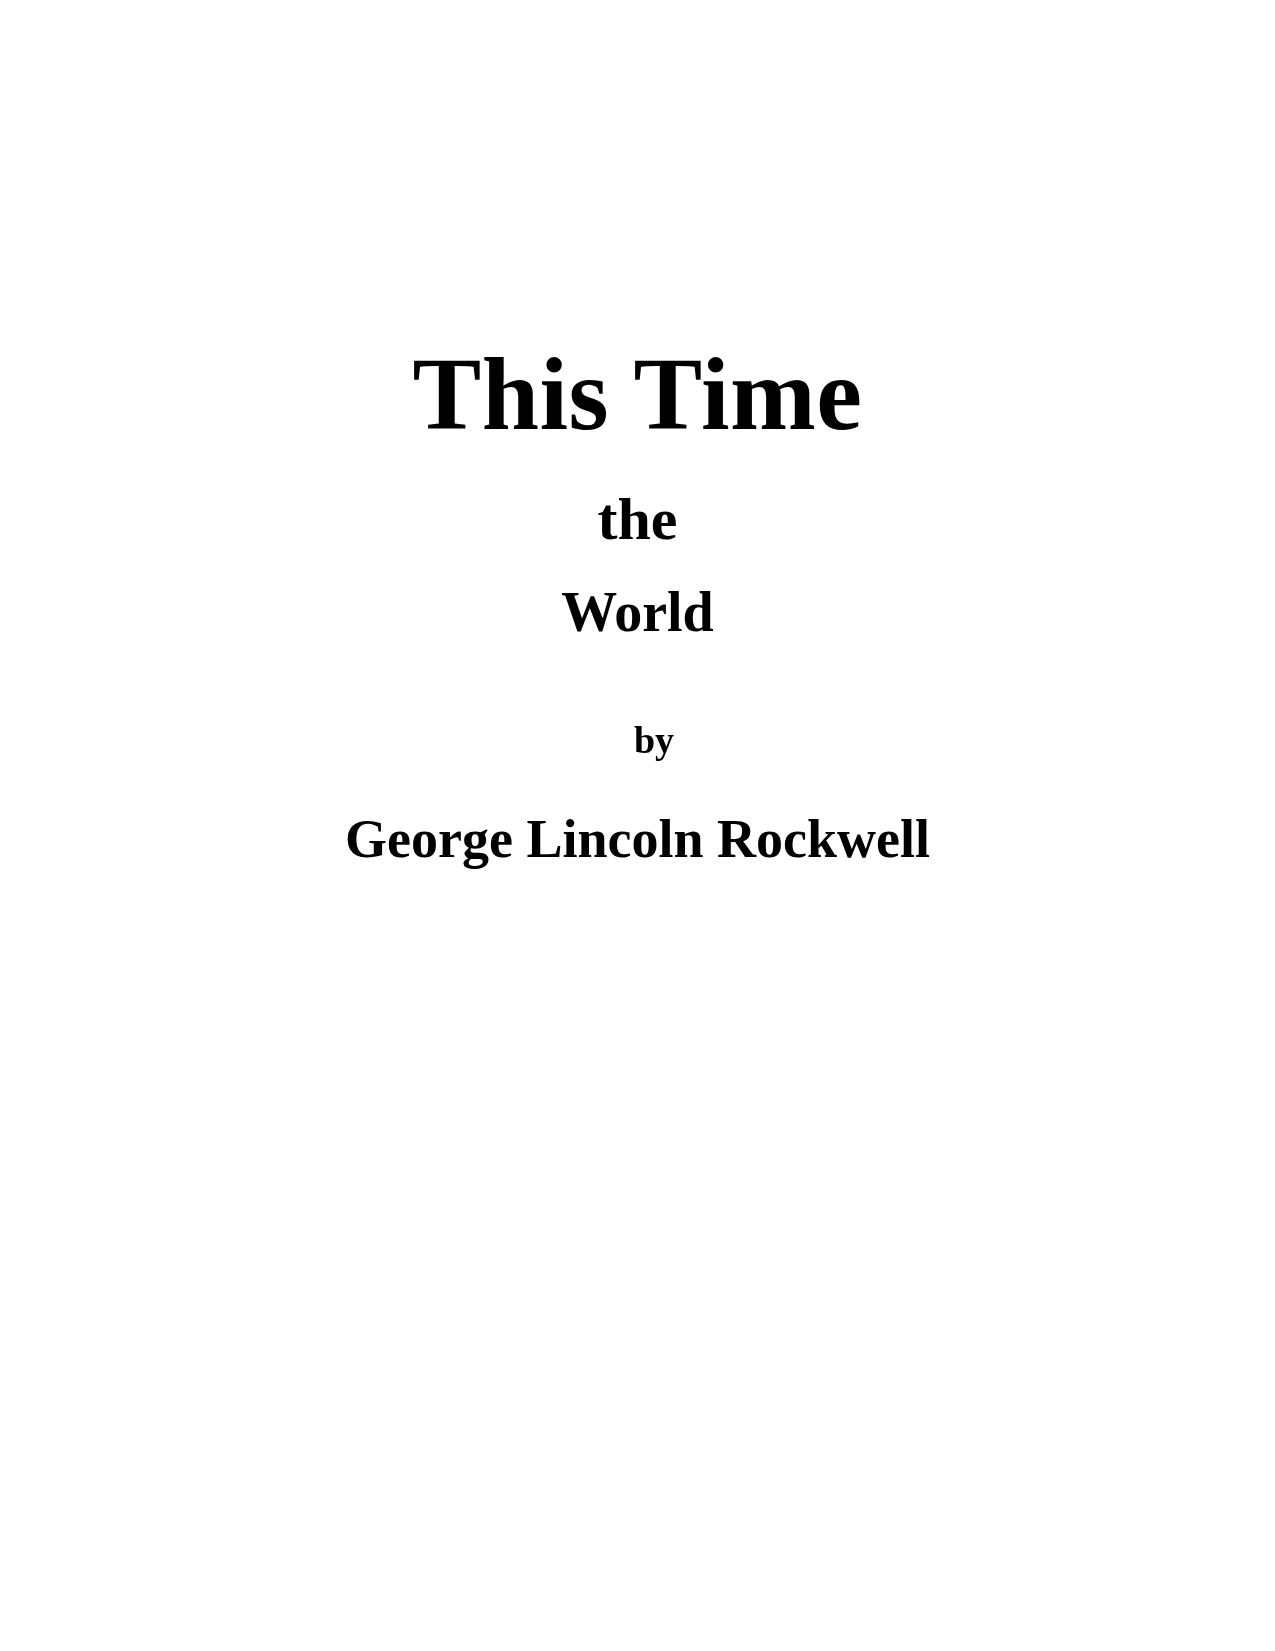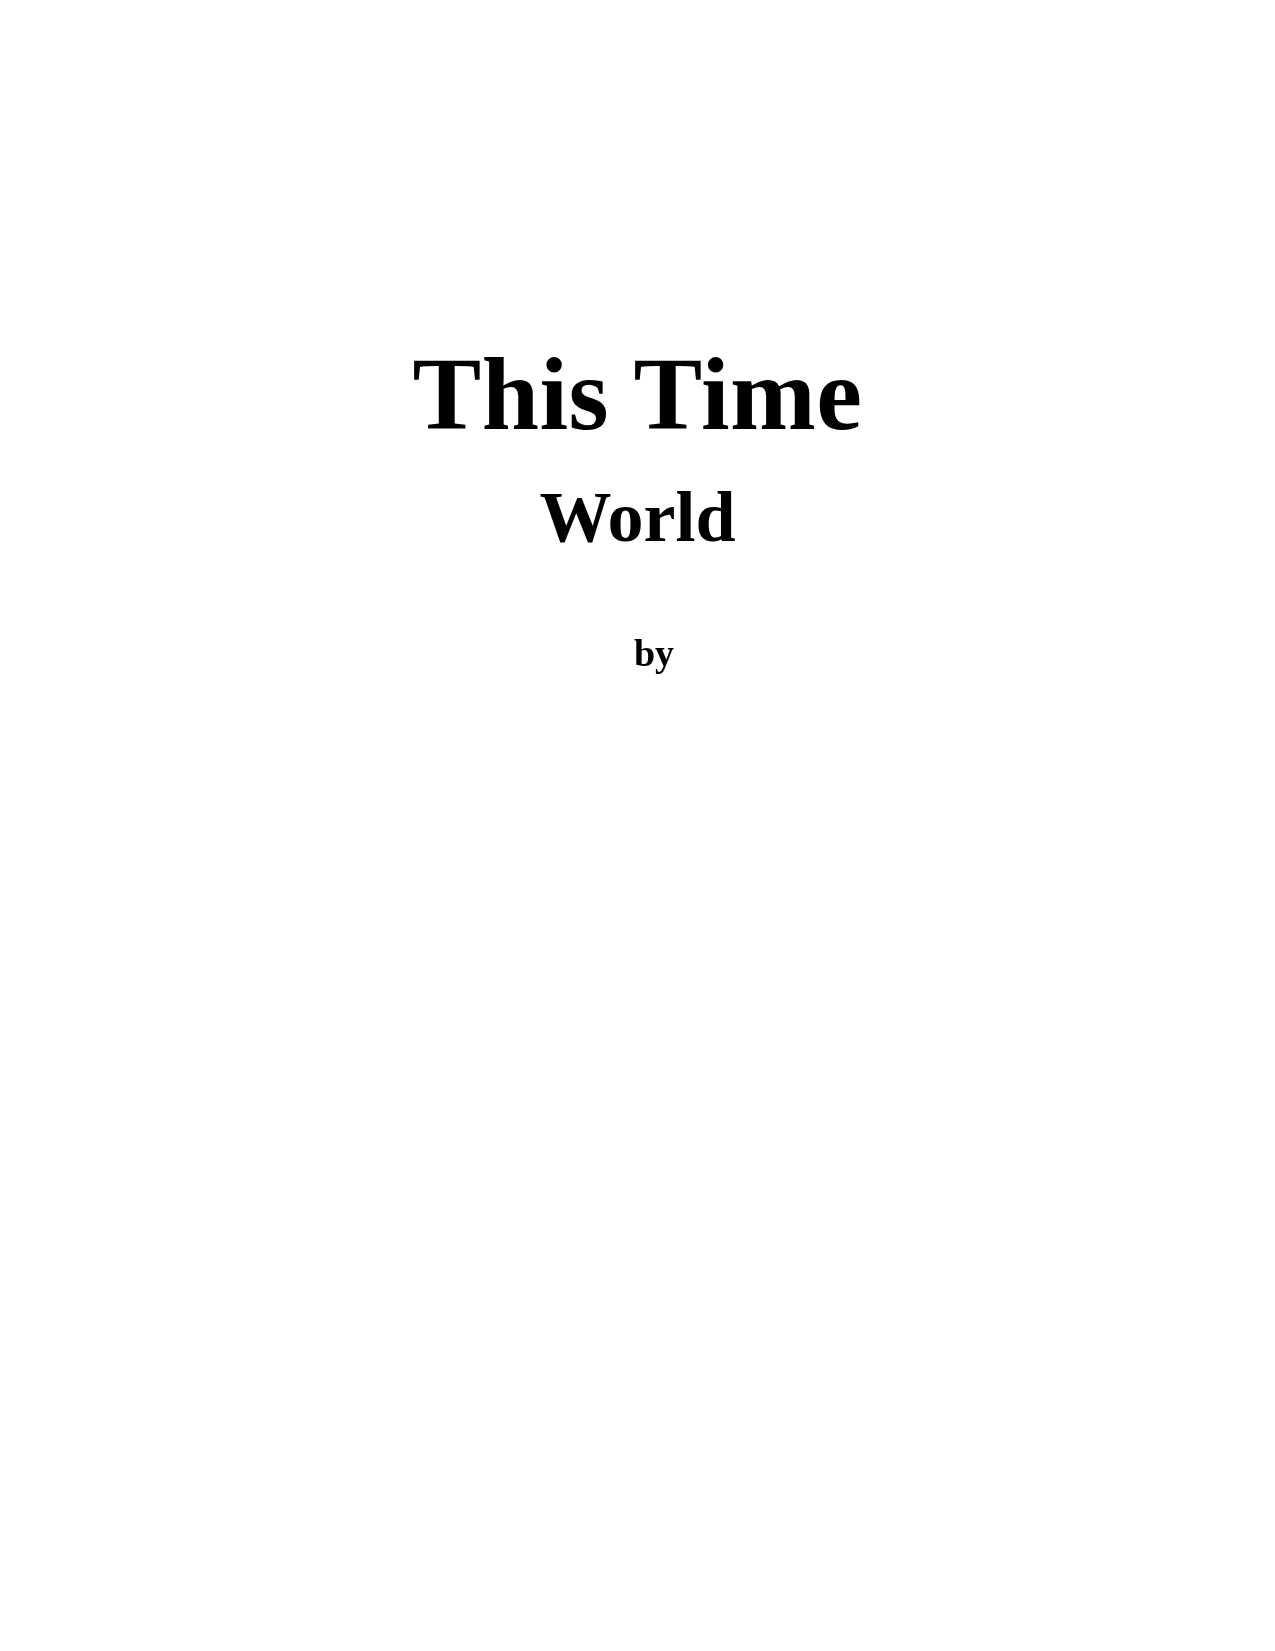--- a/index.html
+++ b/index.html
@@ -34,21 +34,21 @@
     line-height: 1.05;
     letter-spacing: 0.5px;
   }
   .title-line-2 {
     font-size: 60px;
     font-weight: bold;
     line-height: 1.1;
     margin-top: 38px;
   }
   .title-line-3 {
-    font-size: 72px;
+    font-size: 56px;
     font-weight: bold;
     line-height: 1.1;
     margin-top: 30px;
   }
   .byline {
     font-size: 38px;
     font-weight: bold;
     margin-top: 74px;
     line-height: 1.2;
     padding-left: 33px;
@@ -59,16 +59,18 @@
     margin-top: 44px;
     line-height: 1.2;
   }
 </style>
 </head>
 <body>
 
 <div class="page">
   <div class="title-block">
     <div class="title-line-1">This Time</div>
+    <div class="title-line-2">the</div>
     <div class="title-line-3">World</div>
     <div class="byline">by</div>
+    <div class="author">George Lincoln Rockwell</div>
   </div>
 </div>
 
 </body></html>

